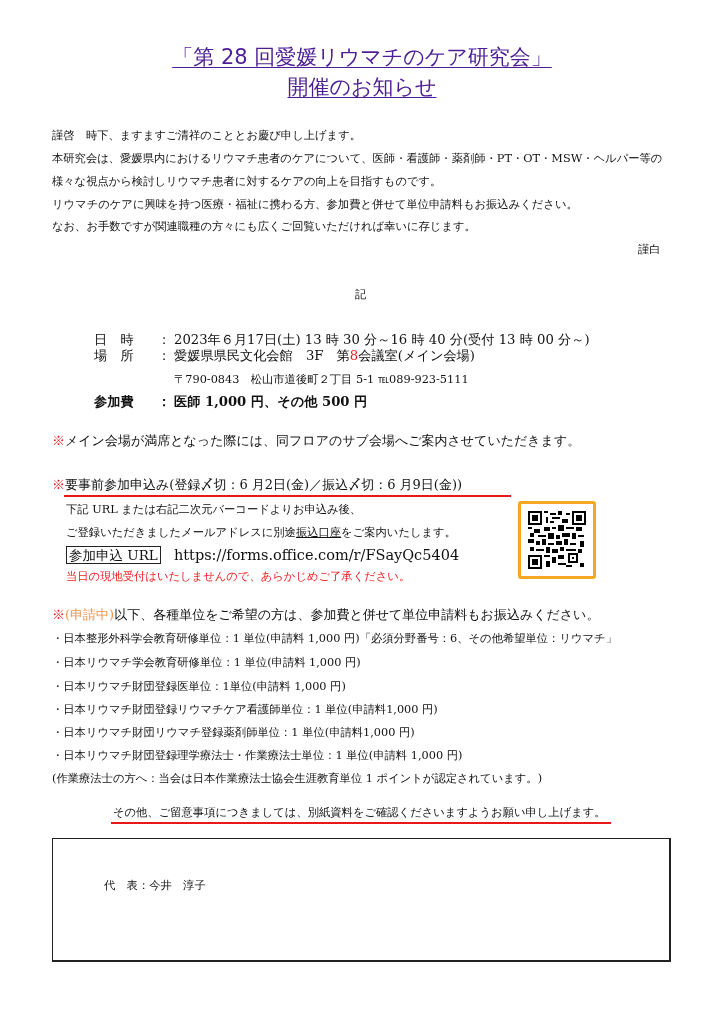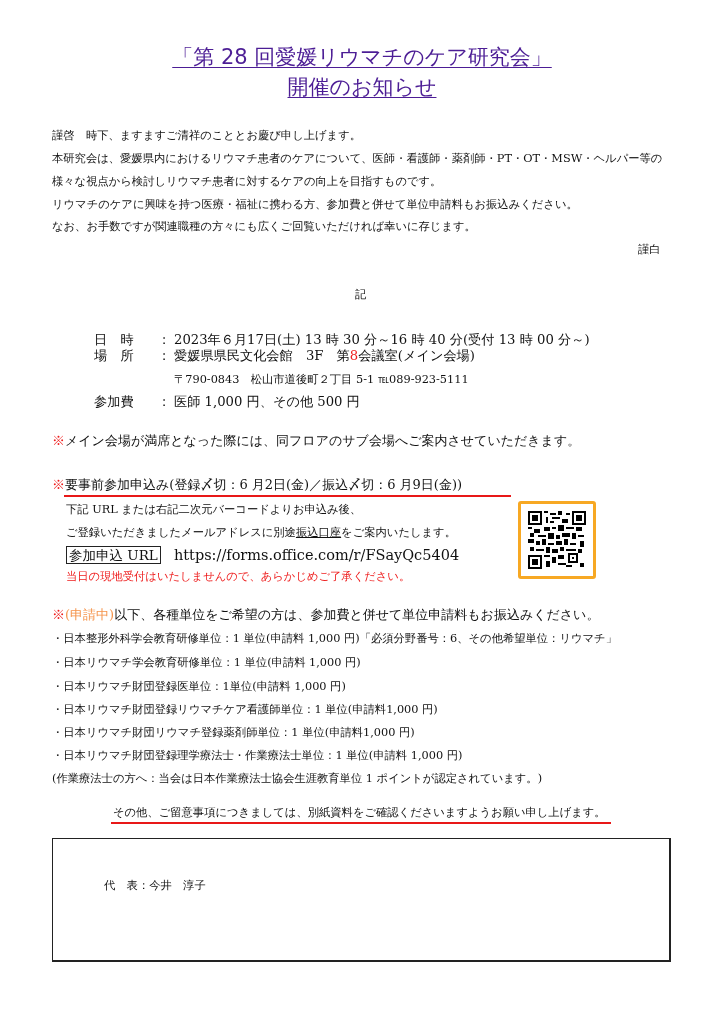--- a/index.html
+++ b/index.html
@@ -56,21 +56,21 @@
 
 <div class="abs p" style="left:355px; top:288px;">記</div>
 
 <div class="abs details" style="left:94px; top:325px;margin-top:7px;">
   <span class="lbl">日　時</span><span class="colon">：</span><span>2023年６月17日(土)  13 時 30 分～16 時 40 分(受付 13 時 00 分～)</span>
 </div>
 <div class="abs details" style="left:94px; top:348px;">
   <span class="lbl">場　所</span><span class="colon">：</span><span>愛媛県県民文化会館　3F　第</span><span class="red">8</span><span>会議室(メイン会場)</span>
 </div>
 <div class="abs small" style="left:174px; top:373px;">〒790-0843　松山市道後町２丁目 5-1  ℡089-923-5111</div>
-<div class="abs details" style="left:94px; top:394px;">
+<div class="abs details" style="left:94px; top:394px;font-weight:bold;">
   <span class="lbl">参加費</span><span class="colon">：</span><span>医師 1,000 円、その他 500 円</span>
 </div>
 
 <div class="abs note" style="left:52px; top:433px;">
   <span class="red">※</span><span>メイン会場が満席となった際には、同フロアのサブ会場へご案内させていただきます。</span>
 </div>
 
 <div class="abs note" style="left:52px; top:477px;">
   <span class="red">※</span><span>要事前参加申込み(登録〆切：6 月2日(金)／振込〆切：6 月9日(金))</span>
 </div>

